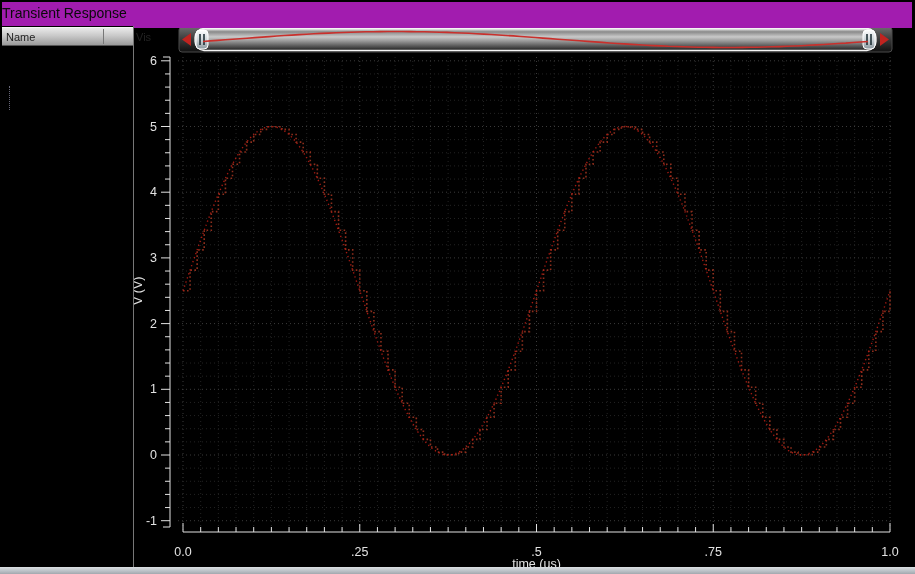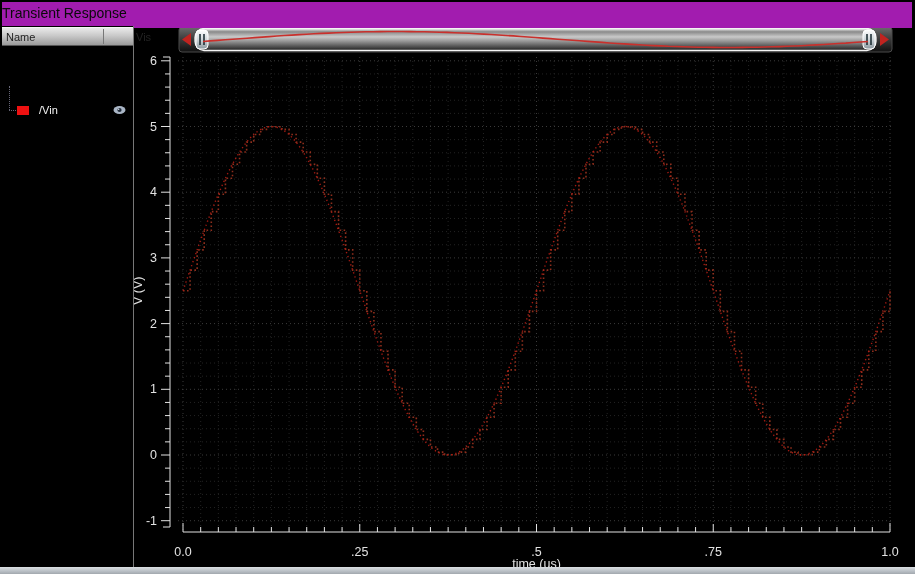--- a/index.html
+++ b/index.html
@@ -268,26 +268,16 @@
 
   <div class="signal-panel">
     <div class="panel-header">
       <span class="col-name">Name</span>
       <span class="col-sep"></span>
       <span class="col-vis">Vis</span>
     </div>
     <div class="tree-vline"></div>
 
 
-    <div class="signal-row row1">
-      <span class="tree-stub"></span>
-      <span class="swatch" style="background-color: rgb(238, 17, 17);"></span>
-      <span class="sig-label">/Vin</span>
-      <svg class="eye" width="13" height="10" viewBox="0 0 13 10">
-        <ellipse cx="6.5" cy="5" rx="6" ry="4" fill="#aab6c6"></ellipse>
-        <circle cx="6.5" cy="5" r="2.1" fill="#202b3a"></circle>
-        <circle cx="5.7" cy="4.2" r="0.7" fill="#dfe7f0"></circle>
-      </svg>
-    </div>
   </div>
 
   <div class="bottom-strip"></div>
 </div>
 
 </body></html>

